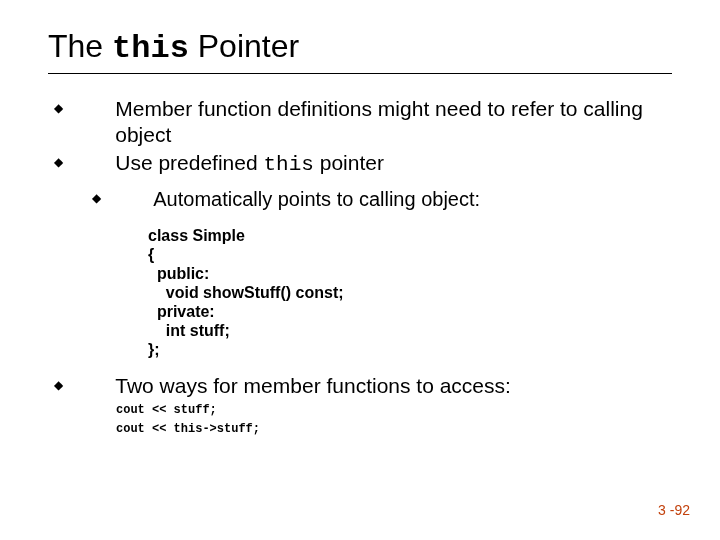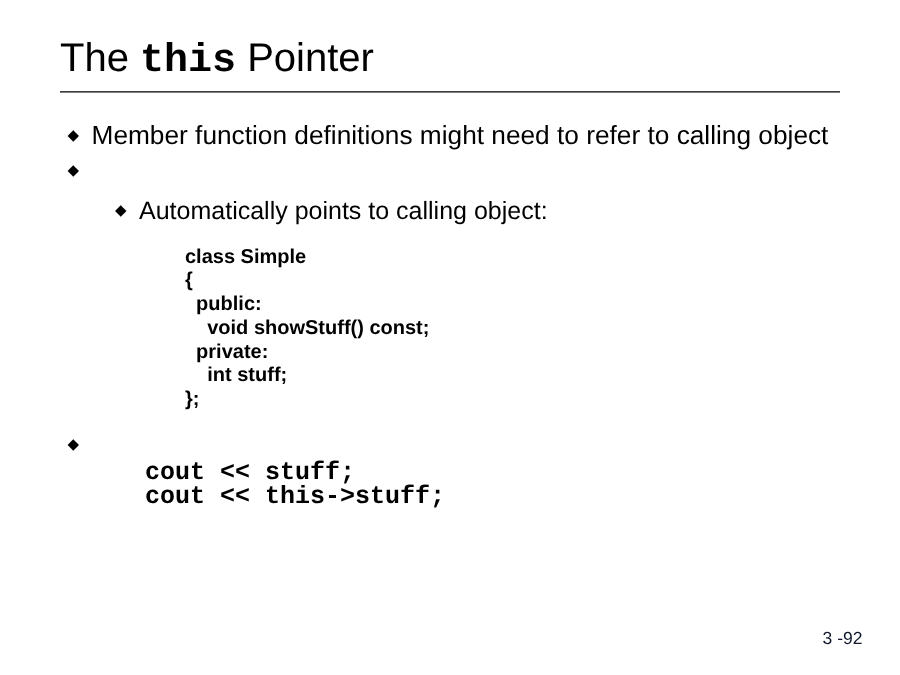--- a/index.html
+++ b/index.html
@@ -47,75 +47,79 @@
     line-height: 24px;
     margin-right: 10px;
     flex: 0 0 auto;
   }
   .bullets-l2 .bullet .marker {
     line-height: 20px;
   }
   .bullet .text {
     font-size: 21px;
     line-height: 26px;
+    margin-left: 42px;
   }
   .bullets-l2 .bullet .text {
     font-size: 20px;
     line-height: 22px;
   }
   .text .kw {
     font-family: "Courier New", Courier, monospace;
   }
   .code-block {
     font-family: Liberation Sans, sans-serif;
     font-weight: bold;
     font-size: 16px;
     line-height: 19px;
     white-space: pre;
     margin: 16px 0 14px 100px;
   }
   .code-block-2 {
     font-family: "Courier New", Courier, monospace;
     font-weight: bold;
-    font-size: 20px;
+    font-size: 12px;
     line-height: 19px;
     white-space: pre;
     margin: 2px 0 0 68px;
   }
   .copyright {
     position: absolute;
     left: 48px;
     bottom: 26px;
     font-size: 8px;
     font-weight: bold;
   }
   .pagenum {
     position: absolute;
     right: 30px;
     bottom: 22px;
     font-size: 14px;
-    color: #0f172a;
+    color: #c2410c;
   }
 </style>
 </head>
 <body>
 
 <div class="slide">
 
   <div class="title">
     <span>The </span><span class="kw">this</span><span> Pointer</span>
   </div>
 
   <div class="bullets-l1">
     <div class="bullet">
       <span class="marker">◆</span>
       <span class="text">Member function definitions might need to refer to calling object</span>
     </div>
     <div class="bullet">
       <span class="marker">◆</span>
+      <span class="text">
+        <span>Use predefined </span><span class="kw">this</span><span> pointer</span>
+      </span>
     </div>
   </div>
 
   <div class="bullets-l2" style="margin-top:10px;">
     <div class="bullet">
       <span class="marker">◆</span>
       <span class="text">Automatically points to calling object:</span>
     </div>
   </div>
 
@@ -123,20 +127,21 @@
 {
   public:
     void showStuff() const;
   private:
     int stuff;
 };</div>
 
   <div class="bullets-l1">
     <div class="bullet">
       <span class="marker">◆</span>
+      <span class="text">Two ways for member functions to access:</span>
     </div>
   </div>
 
   <div class="code-block-2">cout &lt;&lt; stuff;
 cout &lt;&lt; this-&gt;stuff;</div>
 
   <div class="pagenum">3 -92</div>
 
 </div>
 

